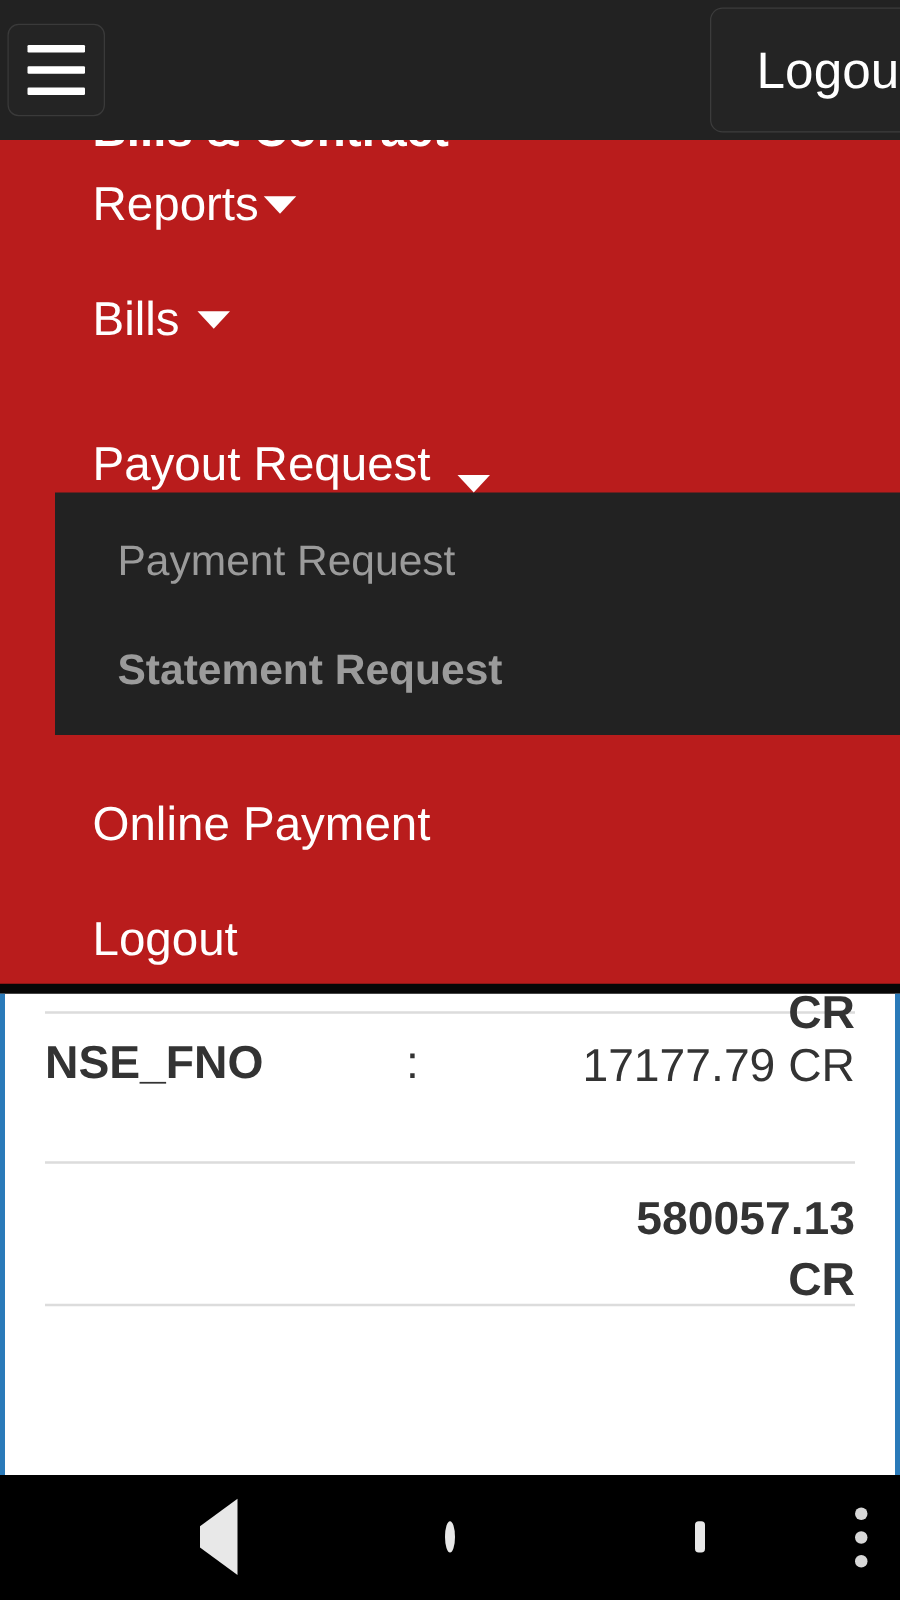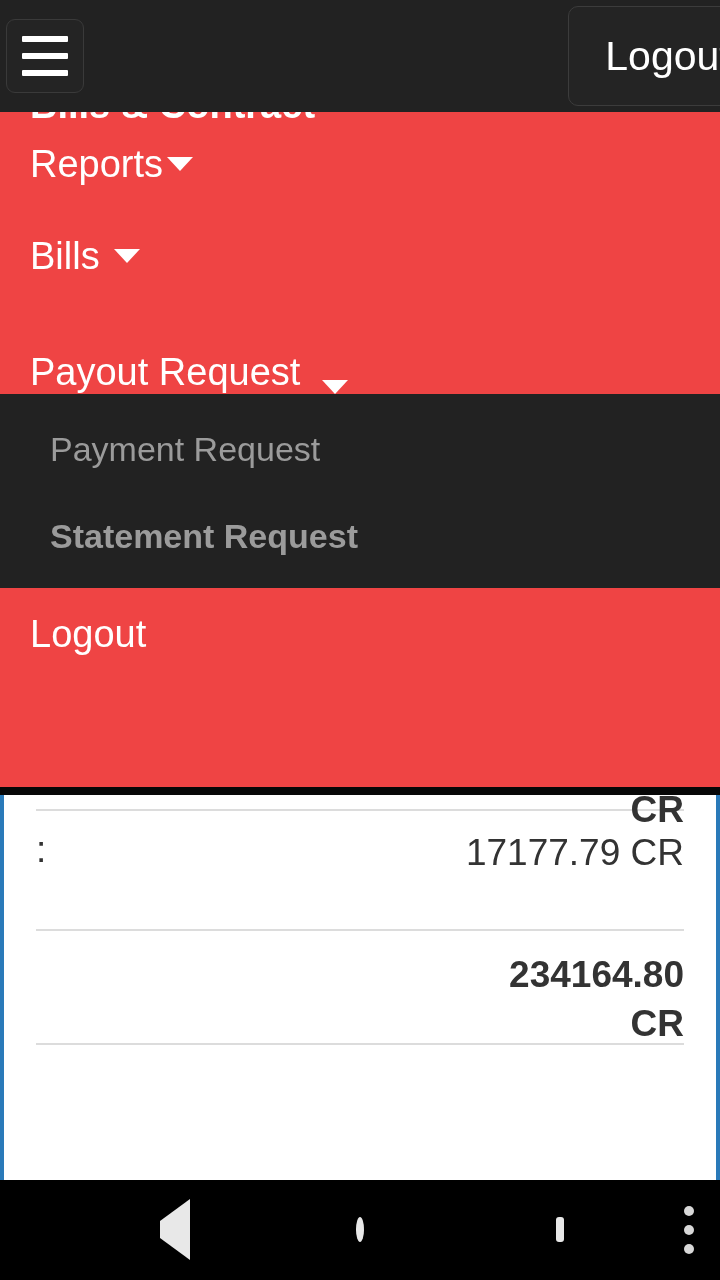--- a/index.html
+++ b/index.html
@@ -32,21 +32,21 @@
     border:1px solid #3c3c3c; border-radius:10px;
     background:#242424;
     display:flex; align-items:center; justify-content:center;
     padding:0 26px;
   }
   .logout-btn span{ color:#ffffff; font-size:41px; line-height:1; }
 
   
   .drawer{
     position:absolute; top:112px; left:0; width:720px; height:675px;
-    background:#ef4444; overflow:hidden;
+    background:#b91c1c; overflow:hidden;padding-left:44px;
   }
   .menu-item{
     display:flex; align-items:center;
     padding-left:30px;
     color:#ffffff; font-size:38px;
   }
   .menu-item .caret{
     display:inline-block; margin-left:14px;
     width:0; height:0;
     border-left:13px solid transparent;
@@ -158,48 +158,52 @@
 
     <div class="submenu">
       <div class="submenu-item">
         <span>Payment Request</span>
       </div>
       <div class="submenu-item">
         <span>Statement Request</span>
       </div>
     </div>
 
+    <div class="menu-item item-online">
+      <span>Online Payment</span>
+    </div>
 
     <div class="menu-item item-logout">
       <span>Logout</span>
     </div>
 
   </div>
 
   <div class="content-card">
 
     <div class="ledger-row row-bold row-clip">
       <span class="rname"></span>
       <span class="rcolon"></span>
       <span class="rval">290992.00 CR</span>
     </div>
 
     <div class="divider"></div>
 
     <div class="ledger-row row-nsefno">
+      <span class="rname">NSE_FNO</span>
       <span class="rcolon">:</span>
       <span class="rval">17177.79 CR</span>
     </div>
 
     <div class="divider"></div>
 
     <div class="ledger-row row-bold row-total">
       <span class="rname"></span>
       <span class="rcolon"></span>
-      <span class="rval">234164.80 CR</span>
+      <span class="rval">580057.13 CR</span>
     </div>
 
     <div class="divider"></div>
 
   </div>
 
   <div class="navbar">
     <div class="nav-back">
       <span class="tri"></span>
     </div>

